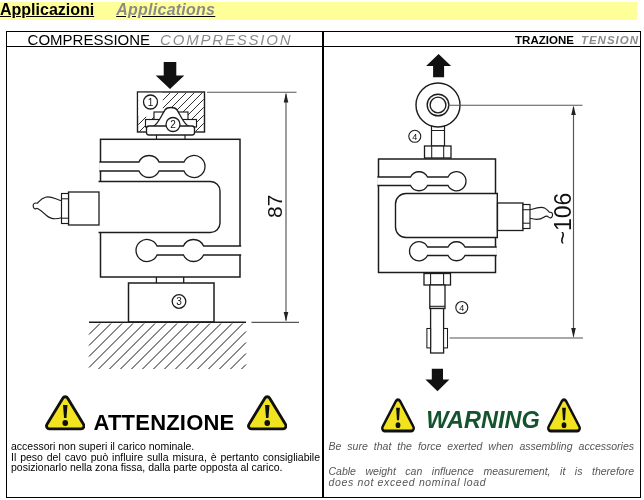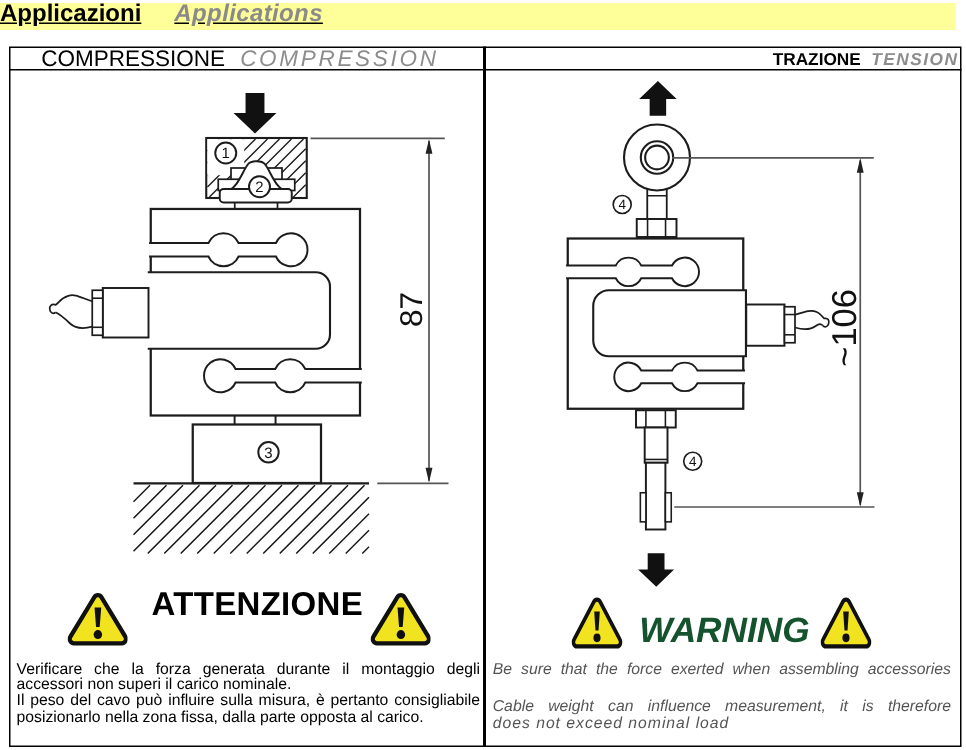--- a/index.html
+++ b/index.html
@@ -128,40 +128,39 @@
 <circle cx="50" cy="69" r="7" fill="#101010"></circle>
 </svg>
   </div>
 <div class="abs" style="left:246.8px;top:393.5px;">
     <svg width="40.5" height="37" viewBox="0 0 100 88" preserveAspectRatio="none" style="display:block">
 <path d="M44,10 a7,7 0 0 1 12,0 L95,72 a7,7 0 0 1 -6,11 L11,83 a7,7 0 0 1 -6,-11 Z" fill="#f2e321" stroke="#101010" stroke-width="7"></path>
 <path d="M44.5,26 h11 l-2.5,31 h-6 Z" fill="#101010"></path>
 <circle cx="50" cy="69" r="7" fill="#101010"></circle>
 </svg>
   </div>
-<div class="abs" style="left:86px;top:392px;width:156px;text-align:right;font-size:22px;line-height:22px;font-weight:bold;letter-spacing:0.2px;color:#000;">ATTENZIONE</div>
+<div class="abs" style="left:86px;top:412px;width:156px;text-align:center;font-size:22px;line-height:22px;font-weight:bold;letter-spacing:0.2px;color:#000;">ATTENZIONE</div>
 
 <div class="abs" style="left:380.5px;top:396.5px;">
     <svg width="34" height="36" viewBox="0 0 100 88" preserveAspectRatio="none" style="display:block">
 <path d="M44,10 a7,7 0 0 1 12,0 L95,72 a7,7 0 0 1 -6,11 L11,83 a7,7 0 0 1 -6,-11 Z" fill="#f2e321" stroke="#101010" stroke-width="7"></path>
 <path d="M44.5,26 h11 l-2.5,31 h-6 Z" fill="#101010"></path>
 <circle cx="50" cy="69" r="7" fill="#101010"></circle>
 </svg>
   </div>
 <div class="abs" style="left:546.5px;top:396.5px;">
     <svg width="34" height="36" viewBox="0 0 100 88" preserveAspectRatio="none" style="display:block">
 <path d="M44,10 a7,7 0 0 1 12,0 L95,72 a7,7 0 0 1 -6,11 L11,83 a7,7 0 0 1 -6,-11 Z" fill="#f2e321" stroke="#101010" stroke-width="7"></path>
 <path d="M44.5,26 h11 l-2.5,31 h-6 Z" fill="#101010"></path>
 <circle cx="50" cy="69" r="7" fill="#101010"></circle>
 </svg>
   </div>
 <div class="abs" style="left:419px;top:409.1px;width:128px;text-align:center;font-size:23.5px;line-height:23.5px;font-weight:bold;font-style:italic;color:#14532d;">WARNING</div>
 
 <div class="abs" style="left:11px;top:440.7px;width:309px;font-size:10.5px;line-height:10.3px;color:#000;">
-<div style="text-align:justify;text-align-last:justify;">Verificare che la forza generata durante il montaggio degli</div>
 <div>accessori non superi il carico nominale.</div>
 <div style="margin-top:1px;text-align:justify;text-align-last:justify;">Il peso del cavo può influire sulla misura, è pertanto consigliabile</div>
 <div>posizionarlo nella zona fissa, dalla parte opposta al carico.</div>
 </div>
 
 <div class="abs" style="left:328.5px;top:440.9px;width:305.5px;font-size:10.5px;line-height:11px;color:#555;font-style:italic;">
 <div style="text-align:justify;text-align-last:justify;">Be sure that the force exerted when assembling accessories</div>
 <div style="margin-top:14px;text-align:justify;text-align-last:justify;">Cable weight can influence measurement, it is therefore</div>
 <div style="letter-spacing:0.65px;">does not exceed nominal load</div>
 </div>

